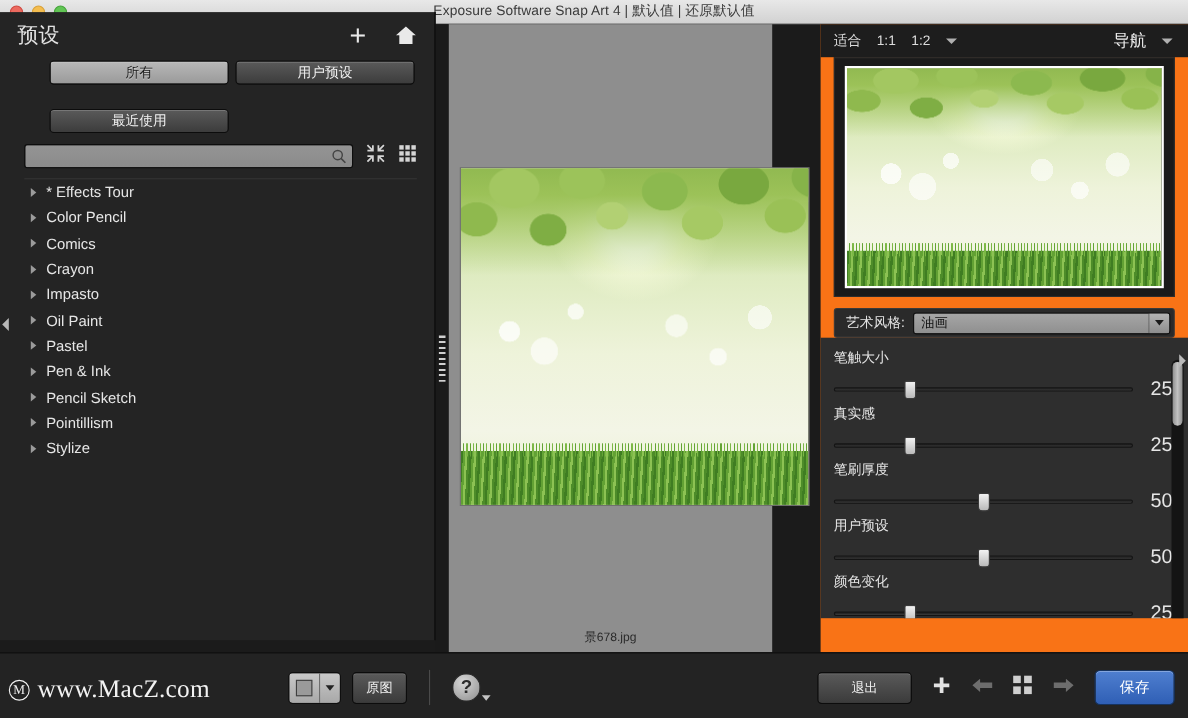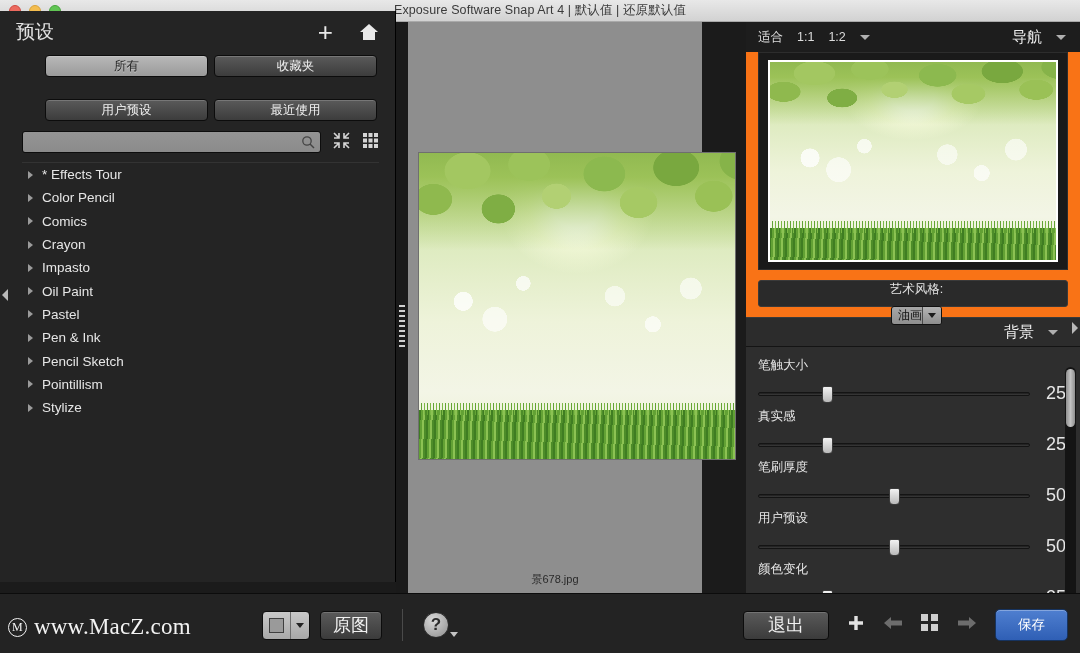--- a/index.html
+++ b/index.html
@@ -198,21 +198,20 @@
   .nav-thumb {
     position: relative; width: 100%; height: 100%;
     border: 2px solid #ffffff; overflow: hidden;
   }
 
   .style-row {
     margin: 10px 12px 0; height: 27px;
     display: flex; align-items: center; gap: 8px;
     background: #2a2a2a; border: 1px solid #3a3a3a; border-radius: 3px;
     padding: 0 3px 0 10px;
-    flex-direction: column;
   }
   .style-label { font-size: 12.5px; color: #e4e4e4; white-space: nowrap; }
   .combo {
     flex: 1; height: 20px; display: flex; align-items: center;
     background: linear-gradient(#a6a6a6, #8f8f8f);
     border: 1px solid #111; border-radius: 3px; position: relative;
   }
   .combo-val { font-size: 12px; color: #111; padding-left: 6px; flex: 1; }
   .combo-arrow {
     width: 19px; height: 100%;
@@ -306,21 +305,21 @@
   }
   .viewsel .vs-arrow {
     width: 19px; display: flex; align-items: center; justify-content: center;
     border-left: 1px solid #6e6e6e; height: 100%;
   }
   .viewsel .vs-arrow i {
     width: 0; height: 0; border-top: 5px solid #232323;
     border-left: 4px solid transparent; border-right: 4px solid transparent;
   }
   .gbtn {
-    height: 29px; padding: 0 12px; border-radius: 4px; font-size: 18px;
+    height: 29px; padding: 0 12px; border-radius: 4px; font-size: 12px;
     color: #f0f0f0; display: flex; align-items: center; justify-content: center;
     border: 1px solid #0c0c0c; cursor: pointer;
     background: linear-gradient(#5a5a5a, #3b3b3b);
     box-shadow: inset 0 1px 0 rgba(255,255,255,.16);
   }
   .vsep {
     width: 1px; height: 32px; background: #4a4a4a; margin: 0 10px;
   }
   .help {
     width: 26px; height: 26px; border-radius: 50%;
@@ -369,21 +368,20 @@
       <div class="lp-icon icon-plus">+</div>
       <div class="lp-icon icon-home">
         <svg width="20" height="18" viewBox="0 0 20 18">
             <path d="M10 1 L19 9 H16 V17 H4 V9 H1 Z" fill="#e9e9e9"></path>
           </svg>
       </div>
     </div>
 
     <div class="filter-grid">
       <div class="fbtn active">所有</div>
-      <div class="fbtn">收藏夹</div>
       <div class="fbtn">用户预设</div>
       <div class="fbtn">最近使用</div>
     </div>
 
     <div class="search-row">
       <div class="search-box">
         <input type="text" placeholder="" style="">
         <span class="search-ico">
           <svg width="14" height="14" viewBox="0 0 14 14">
               <circle cx="6" cy="6" r="4.2" fill="none" stroke="#2b2b2b" stroke-width="1.3"></circle>
@@ -509,24 +507,20 @@
     <div class="style-row">
       <span class="style-label">艺术风格:</span>
       <div class="combo">
         <span class="combo-val">油画</span>
         <span class="combo-arrow">
             <i></i>
           </span>
       </div>
     </div>
 
-    <div class="bg-header">
-      <span class="sect-title">背景</span>
-      <span class="caret"></span>
-    </div>
 
     <div class="sliders">
       <div class="sl">
         <div class="sl-label">笔触大小</div>
         <div class="sl-row">
           <div class="sl-track">
             <div class="sl-thumb" style="left:25%"></div>
           </div>
           <div class="sl-val">25</div>
         </div>

